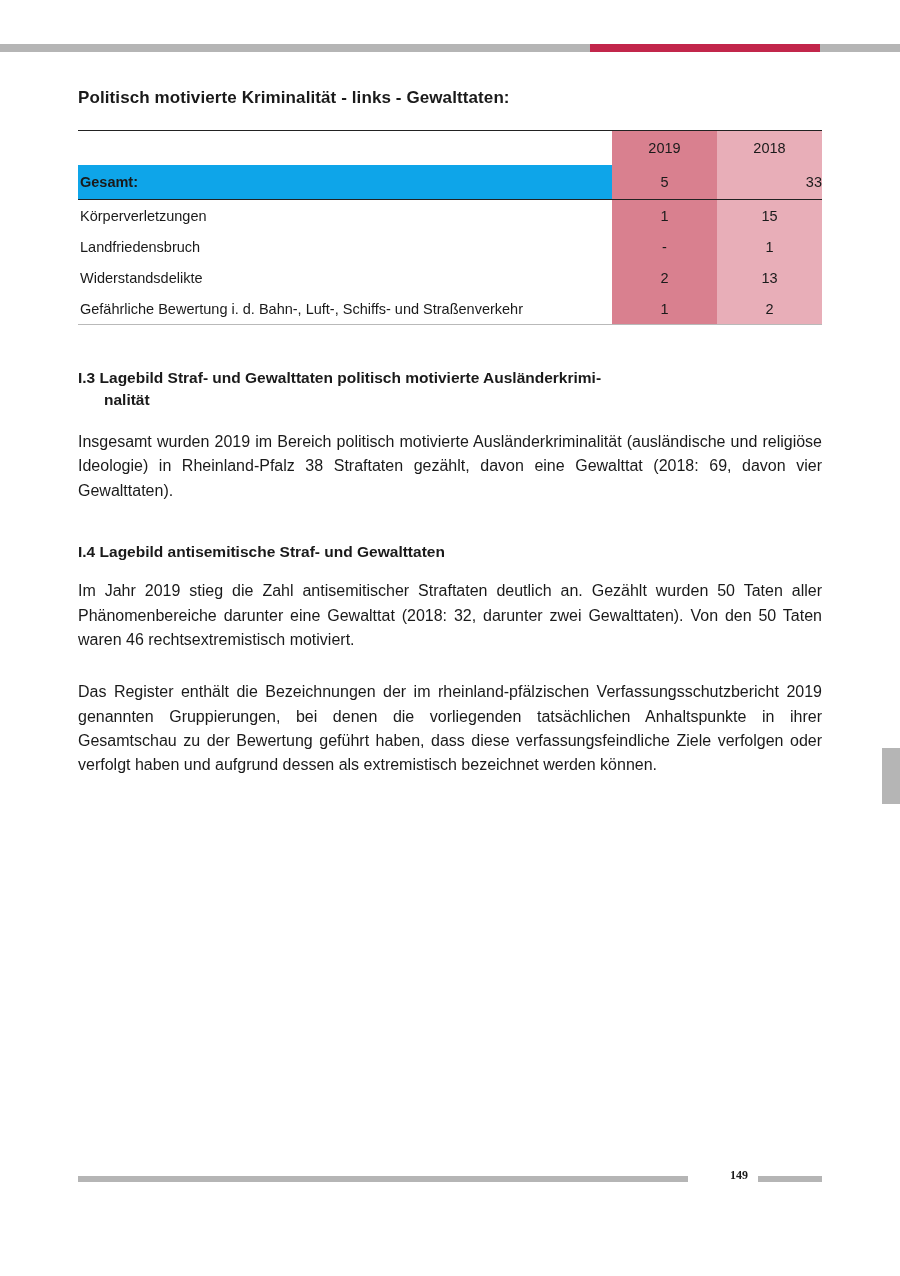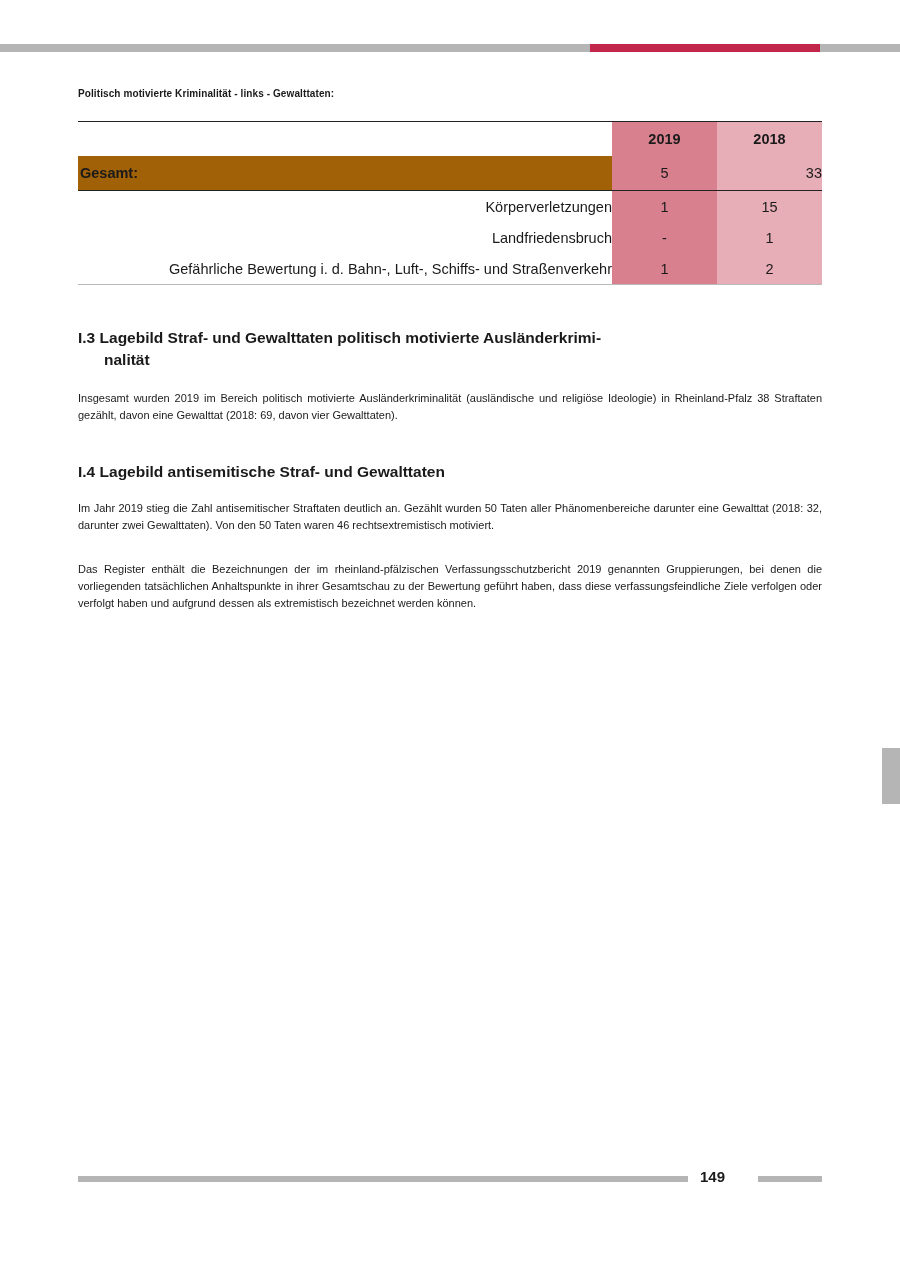--- a/index.html
+++ b/index.html
@@ -53,21 +53,21 @@
 
   
   .content {
     position: absolute;
     left: 78px;
     top: 88px;
     width: 744px;
   }
 
   h2.section-heading {
-    font-size: 10px;
+    font-size: 17px;
     font-weight: bold;
     margin: 0 0 22px 0;
     letter-spacing: .1px;
   }
 
   
   table.stats {
     border-collapse: collapse;
     width: 744px;
     table-layout: fixed;
@@ -78,21 +78,21 @@
   table.stats col.y2-col { width: 105px; }
 
   table.stats th, table.stats td {
     padding: 0;
     vertical-align: middle;
   }
 
   .hdr-row th {
     height: 34px;
     font-size: 14.5px;
-    font-weight: bold;
+    font-weight: normal;
     text-align: center;
   }
   .hdr-row th.label-head {
     border-top: 1.4px solid #222;
     background: #ffffff;
   }
   .hdr-row th.y1-head {
     background: #d9808f;
     border-top: 1.4px solid #222;
   }
@@ -102,31 +102,31 @@
   }
 
   .total-row td {
     height: 34px;
     font-weight: bold;
     border-bottom: 1.4px solid #222;
   }
   .total-row td.label {
     text-align: left;
     padding-left: 2px;
-    background: #a16207;
+    background: #0ea5e9;
   }
   .total-row td.y1 { background: #d9808f; text-align: center; font-weight: normal; }
   .total-row td.y2 { background: #e8aeb8; text-align: right; font-weight: normal; }
 
   .data-row td {
     height: 31px;
     font-size: 14.5px;
   }
   .data-row td.label {
-    text-align: right;
+    text-align: left;
     padding-left: 2px;
     background: #ffffff;
   }
   .data-row td.y1 { background: #d9808f; text-align: center; }
   .data-row td.y2 { background: #e8aeb8; text-align: center; margin-left: 44px; }
   .data-row:last-child td.y1,
   .data-row:last-child td.y2 { }
 
   .table-bottom-rule {
     width: 744px;
@@ -140,21 +140,21 @@
     font-size: 15.5px;
     font-weight: bold;
     margin: 42px 0 18px 0;
     line-height: 1.45;
   }
   h3.sub-heading .hang {
     display: block;
     padding-left: 26px;
   }
   p.body {
-    font-size: 11px;
+    font-size: 16px;
     line-height: 1.52;
     margin: 0 0 28px 0;
     text-align: justify;
   }
   h3.sub-heading.tight { margin-top: 38px; margin-bottom: 16px; }
 
   
   .footer {
     position: absolute;
     left: 0;
@@ -168,23 +168,24 @@
     top: 8px;
     width: 610px;
     height: 6px;
     background: #b5b5b5;
   }
   .footer-page {
     position: absolute;
     left: 700px;
     top: 0;
     width: 48px;
-    font-size: 15px;
-    font-weight: bold;
-    text-align: left;
+    font-size: 12px;
+    font-weight: bold;
+    text-align: right;
+    font-family: Liberation Serif, serif;
   }
   .footer-rule-right {
     position: absolute;
     left: 758px;
     top: 8px;
     width: 64px;
     height: 6px;
     background: #b5b5b5;
   }
 </style>
@@ -226,20 +227,25 @@
         <td class="label">Körperverletzungen</td>
         <td class="y1">1</td>
         <td class="y2">15</td>
       </tr>
       <tr class="data-row">
         <td class="label">Landfriedensbruch</td>
         <td class="y1">-</td>
         <td class="y2">1</td>
       </tr>
       <tr class="data-row">
+        <td class="label">Widerstandsdelikte</td>
+        <td class="y1">2</td>
+        <td class="y2">13</td>
+      </tr>
+      <tr class="data-row">
         <td class="label">Gefährliche Bewertung i. d. Bahn-, Luft-, Schiffs- und Straßenverkehr</td>
         <td class="y1">1</td>
         <td class="y2">2</td>
       </tr>
     </tbody>
   </table>
   <div class="table-bottom-rule"></div>
 
   <h3 class="sub-heading">
     <span>I.3 Lagebild Straf- und Gewalttaten politisch motivierte Ausländerkrimi-</span>

